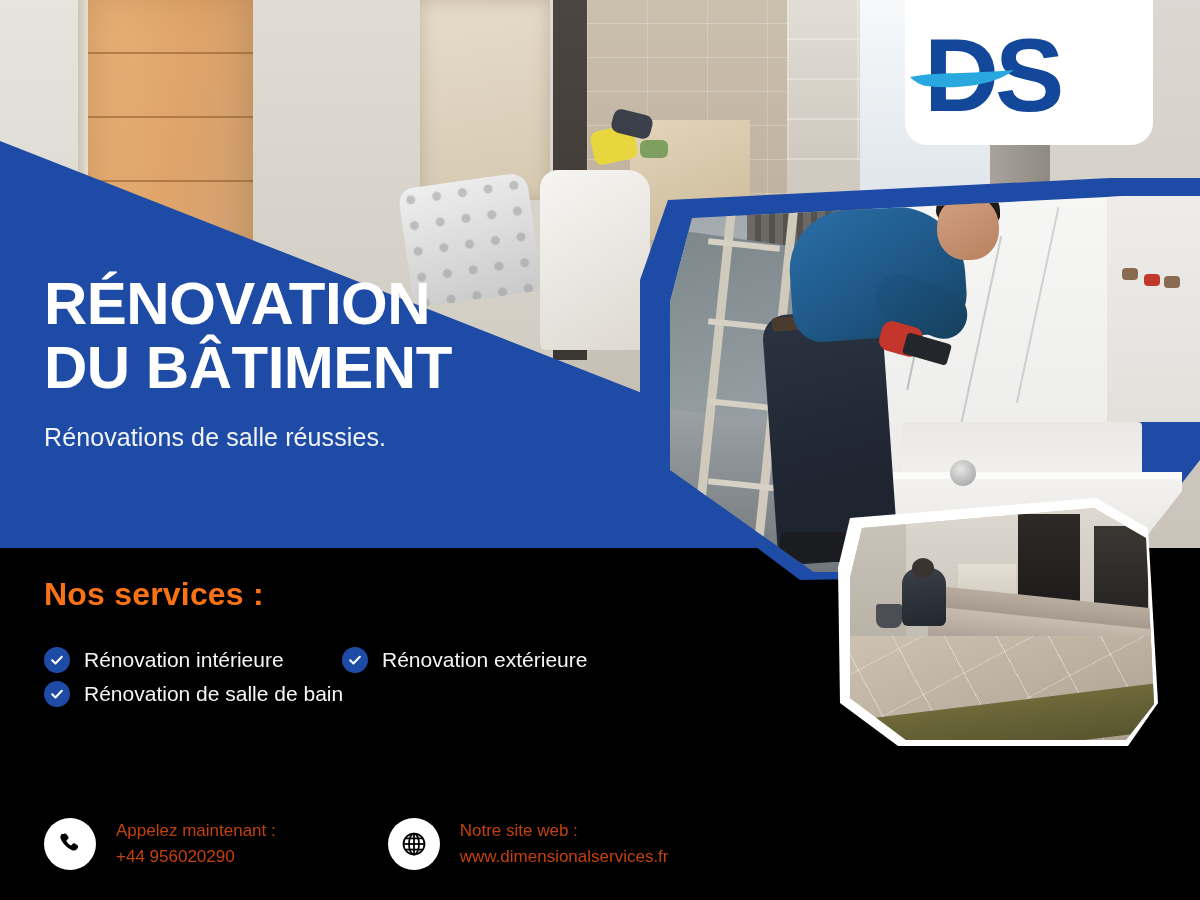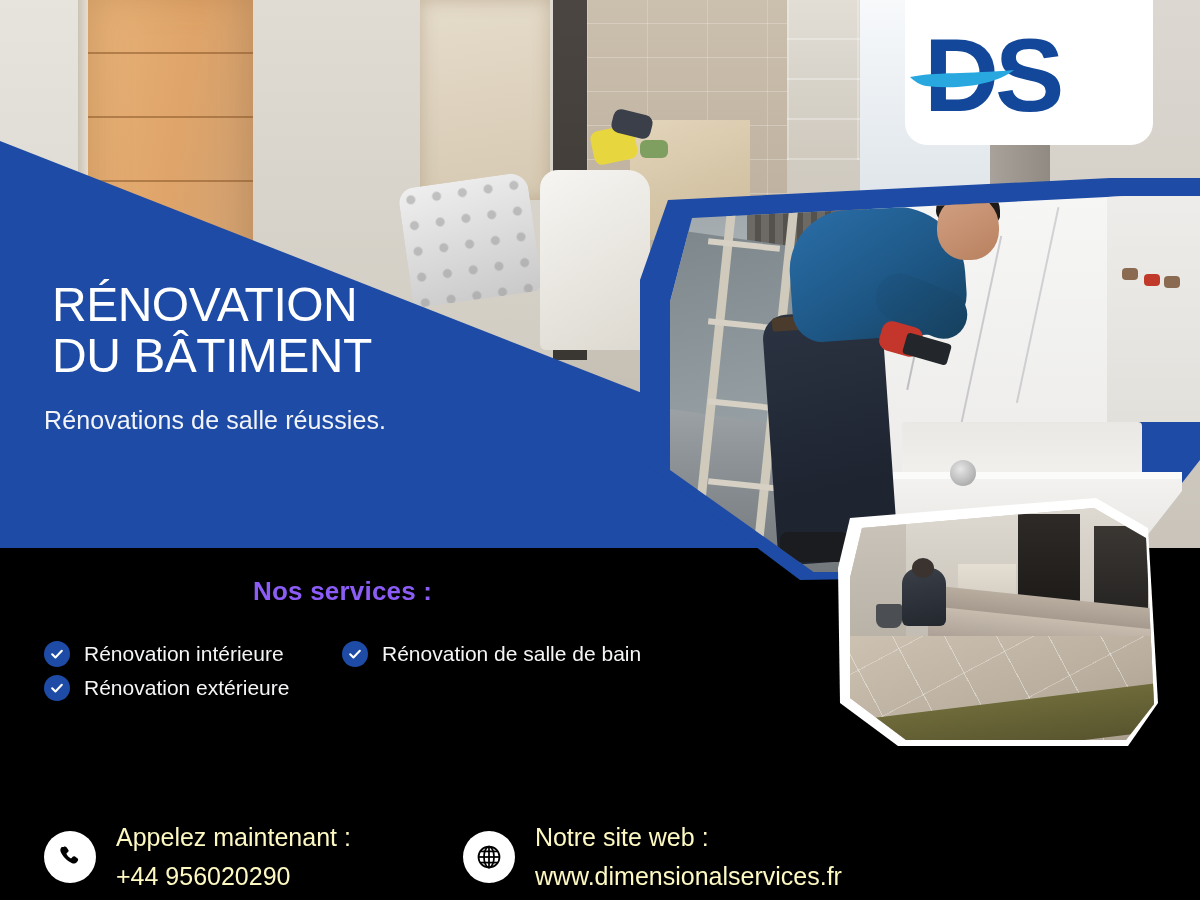--- a/index.html
+++ b/index.html
@@ -144,25 +144,25 @@
   }
 
   
   .headline {
     position: absolute;
     left: 44px; top: 272px;
     width: 680px;
     z-index: 6;
   }
   .headline h1 {
-    margin: 8px;
+    margin: 0;
     color: #ffffff;
-    font-size: 48px;
+    font-size: 60px;
     line-height: 1.06;
-    font-weight: 400;
+    font-weight: 700;
     letter-spacing: -0.5px;
   }
   .headline .sub {
     margin-top: 24px;
     color: #f2f4f8;
     font-size: 25px;
     font-weight: 400;
     letter-spacing: 0.1px;
   }
 
@@ -401,23 +401,22 @@
   .logo-swoosh {
     position:absolute; left:-14px; top:47px; width:104px; height:22px;
     z-index: 2;
   }
 
   
   .services {
     position:absolute; left:44px; top:576px; z-index: 8;
   }
   .services-title {
-    color:#8b5cf6; font-size: 26px; font-weight: 700; letter-spacing:.2px;
+    color:#f97316; font-size: 32px; font-weight: 700; letter-spacing:.2px;
     margin: 0 0 34px 0;
-    text-align: center;
   }
   .services-grid {
     display: grid;
     grid-template-columns: 290px auto;
     row-gap: 22px;
     column-gap: 36px;
     gap: 8px;
   }
   .service-item { display:flex; align-items:center; gap: 14px; }
   .check-badge {
@@ -430,21 +429,21 @@
 
   
   .contacts { position:absolute; left:44px; top:818px; z-index: 8; display:flex; gap: 112px; }
   .contact { display:flex; align-items:center; gap: 20px; }
   .contact-icon {
     width: 52px; height: 52px; border-radius: 50%;
     background:#ffffff;
     display:flex; align-items:center; justify-content:center;
     flex: 0 0 52px;
   }
-  .contact-text { color:#fef9c3; font-size: 25px; line-height: 1.55; }
+  .contact-text { color:#c2410c; font-size: 17px; line-height: 1.55; }
   .contact-text .lbl { display:block; font-weight:400; }
   .contact-text .val { display:block; font-weight:400; }
 </style>
 </head>
 <body>
 
 <div class="poster">
 
   <div class="bg-photo">
     <div class="bg-base"></div>
@@ -554,30 +553,30 @@
         </span>
         <span class="service-label">Rénovation intérieure</span>
       </div>
 
       <div class="service-item">
         <span class="check-badge">
           <svg width="14" height="14" viewBox="0 0 16 16">
               <path d="M2.5 8.3 L6.2 12 L13.5 4.4" stroke="#fff" stroke-width="2.4" fill="none" stroke-linecap="round" stroke-linejoin="round"></path>
             </svg>
         </span>
-        <span class="service-label">Rénovation de salle de bain</span>
+        <span class="service-label">Rénovation extérieure</span>
       </div>
 
       <div class="service-item">
         <span class="check-badge">
           <svg width="14" height="14" viewBox="0 0 16 16">
               <path d="M2.5 8.3 L6.2 12 L13.5 4.4" stroke="#fff" stroke-width="2.4" fill="none" stroke-linecap="round" stroke-linejoin="round"></path>
             </svg>
         </span>
-        <span class="service-label">Rénovation extérieure</span>
+        <span class="service-label">Rénovation de salle de bain</span>
       </div>
 
 
     </div>
   </div>
 
   <div class="contacts">
 
     <div class="contact">
       <span class="contact-icon">

